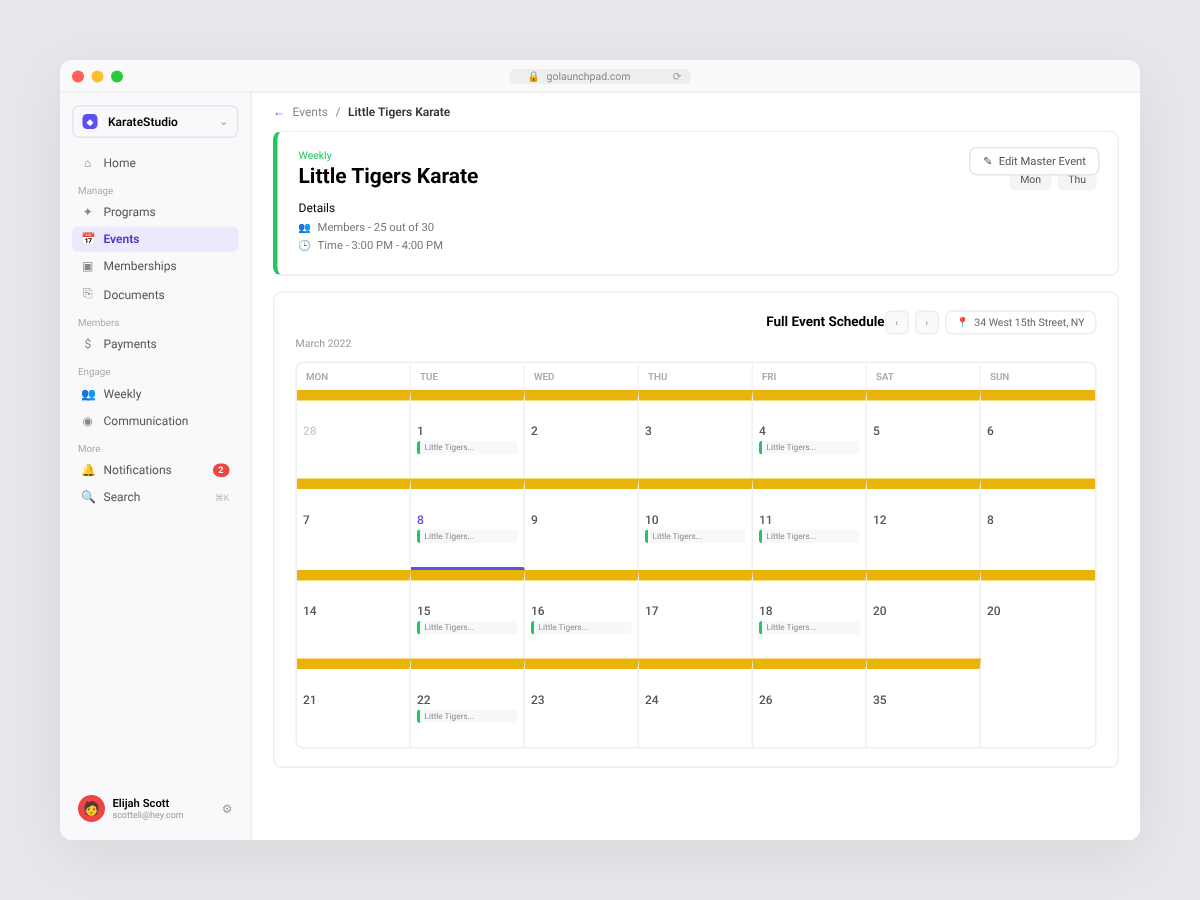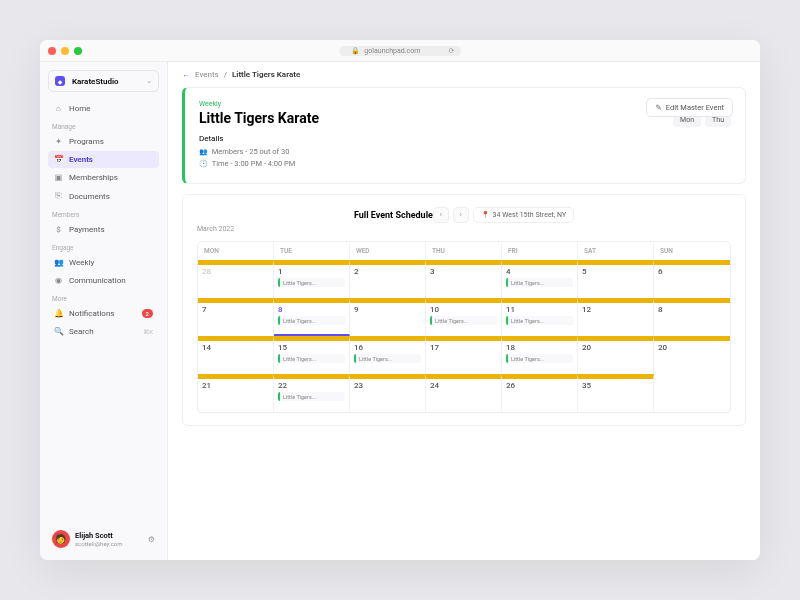--- a/index.html
+++ b/index.html
@@ -40,32 +40,32 @@
 .card.hero{border-left:3px solid #22c55e;display:flex;gap:40px}
 .hero-left{flex:1}
 .freq{font-size:7px;color:#22c55e;font-weight:400;margin-bottom:2px}
 .title{font-size:14px;font-weight:700;margin-bottom:8px}
 .sub-h{font-size:8px;font-weight:400;margin-bottom:4px}
 .detail{font-size:7.5px;color:#777;display:flex;align-items:center;gap:4px;margin-bottom:3px}
 .detail .di{color:#5b4ff5;font-size:7px}
 .days{display:flex;gap:4px;margin-top:2px}
 .day-chip{background:#f4f4f6;padding:3px 7px;border-radius:4px;font-size:7px;color:#555}
 .edit-btn{position:absolute;top:10px;right:12px;border:1px solid #e5e5ec;border-radius:5px;padding:4px 8px;font-size:7.5px;color:#555;background:#fff;display:flex;align-items:center;gap:4px;cursor:pointer}
-.sched-head{display:flex;align-items:center;justify-content:center;margin-bottom:2px}
+.sched-head{display:flex;align-items:center;justify-content:flex-end;margin-bottom:2px}
 .sched-title{font-size:9px;font-weight:700}
 .sched-sub{font-size:7px;color:#999;margin-bottom:8px}
 .sched-ctrl{display:flex;gap:4px;align-items:center}
 .nav-btn{width:16px;height:16px;border:1px solid #eee;border-radius:4px;background:#fafafa;display:flex;align-items:center;justify-content:center;font-size:7px;color:#888;cursor:pointer}
 .loc{border:1px solid #eee;border-radius:5px;padding:3px 7px;font-size:7px;color:#666;display:flex;align-items:center;gap:3px}
 .cal{border:1px solid #eee;border-radius:5px;overflow:hidden}
 .cal-head{display:grid;grid-template-columns:repeat(7,1fr)}
 .cal-head div{font-size:6.5px;color:#aaa;font-weight:600;text-align:left;padding:5px 6px;border-right:1px solid #f3f3f3}
 .cal-head div:last-child{border-right:none}
 .cal-body{display:grid;grid-template-columns:repeat(7,1fr)}
-.cell{border-top:5px solid #eab308;border-right:1px solid #f0f0f0;min-height:38px;padding:2px 4px;position:relative}
+.cell{border-top:7px solid #eab308;border-right:1px solid #f0f0f0;min-height:38px;padding:16px 4px;position:relative}
 .cell:nth-child(7n){border-right:none}
 .cell .dn{font-size:8px;color:#555;font-weight:500}
 .cell.muted .dn{color:#ccc}
 .ev{margin-top:2px;font-size:5.5px;color:#888;background:#f8f8fa;padding:1.5px 3px;border-left:2px solid #22c55e;border-radius:2px;white-space:nowrap;overflow:hidden;text-overflow:ellipsis}
 .cell.today{border-bottom:2px solid #5b4ff5}
 .cell.today .dn{color:#5b4ff5}
 </style>
 </head>
 <body>
 

